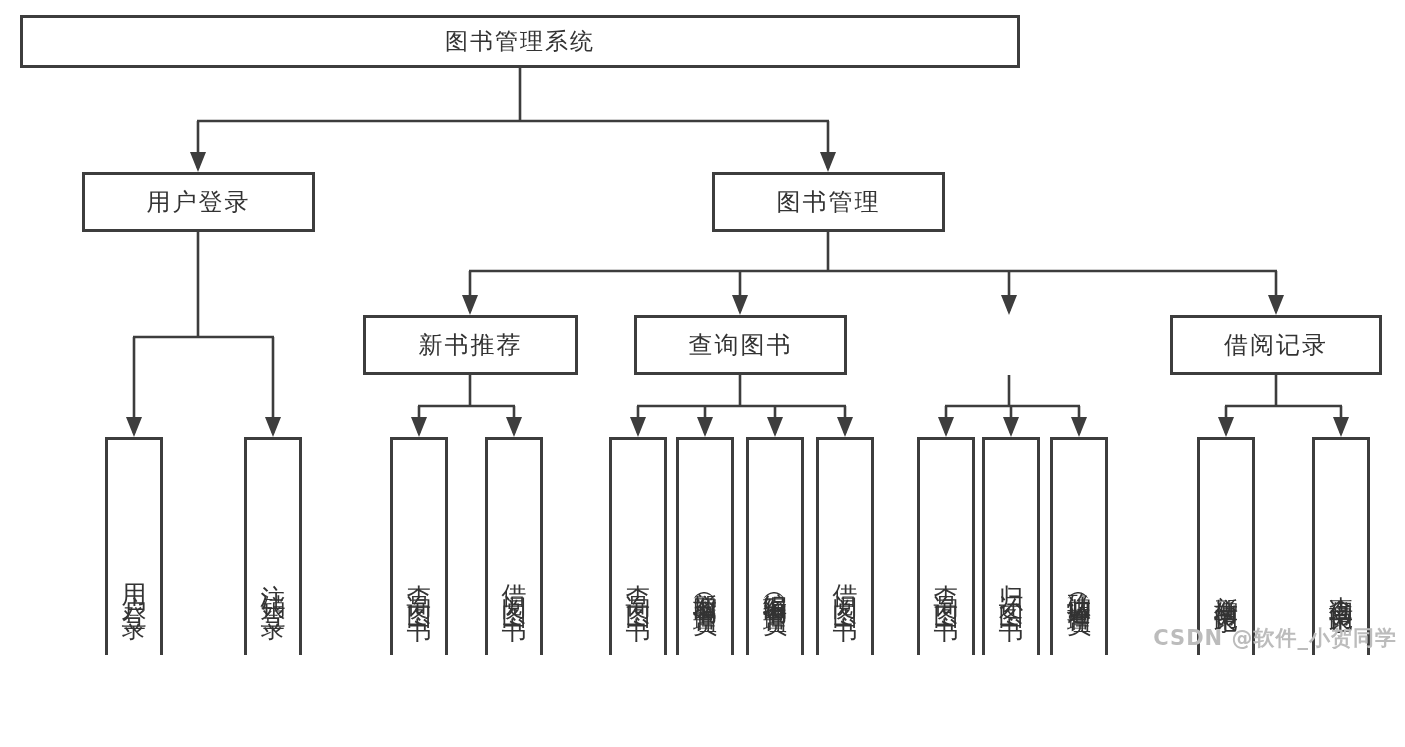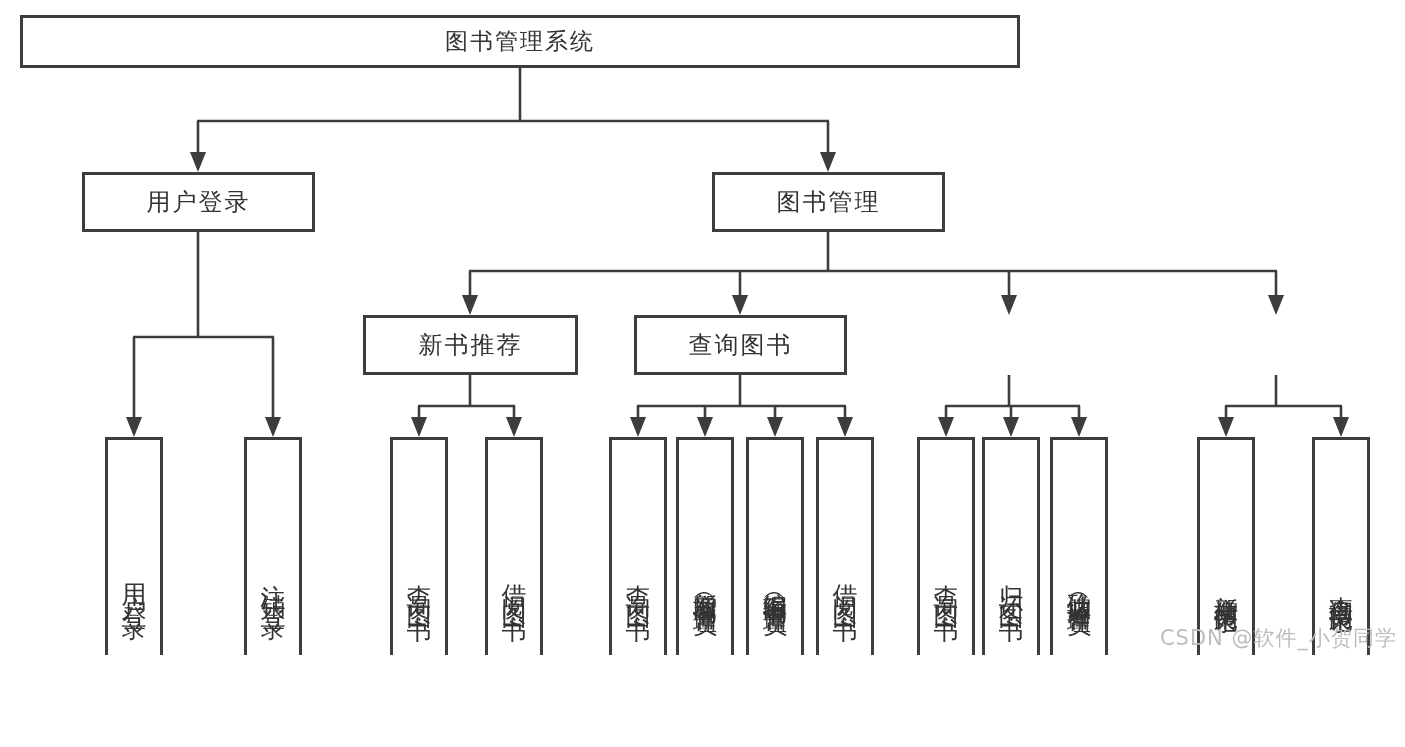--- a/index.html
+++ b/index.html
@@ -12,21 +12,21 @@
   svg.connectors polygon { fill:var(--line); }
   .box { position:absolute; background:#ffffff; border:3px solid var(--line);
          display:flex; align-items:center; justify-content:center; color:var(--text); }
   .hbox .lbl { font-size:24px; letter-spacing:2px; white-space:nowrap; }
   .root-box .lbl { font-size:23px; }
   .vbox { width:58px; height:298px; }
   .vbox .lbl { writing-mode:vertical-rl; text-orientation:mixed; line-height:1;
                font-size:25px; letter-spacing:11px; }
   .vbox.tight .lbl { font-size:24px; letter-spacing:3px; }
   .watermark { position:absolute; right:8px; bottom:3px; color:var(--wm);
-               font-size:21px; letter-spacing:1px; white-space:nowrap; }
+               font-size:21px; letter-spacing:1px; white-space:nowrap;font-weight:bold; }
 </style>
 </head>
 <body>
 
 <div class="stage">
 
   <svg class="connectors" viewBox="0 0 1405 747">
 
     <g>
       <line x1="520" y1="68" x2="520" y2="121"></line>
@@ -112,20 +112,23 @@
   <div class="box hbox" style="left:363px;top:315px;width:215px;height:60px">
     <span class="lbl">新书推荐</span>
   </div>
 
   <div class="box hbox" style="left:712px;top:172px;width:233px;height:60px">
     <span class="lbl">图书管理</span>
   </div>
   <div class="box hbox" style="left:634px;top:315px;width:213px;height:60px">
     <span class="lbl">查询图书</span>
   </div>
+  <div class="box hbox" style="left:1170px;top:315px;width:212px;height:60px">
+    <span class="lbl">借阅记录</span>
+  </div>
 
   <div class="box vbox" style="left:105px;top:437px">
     <span class="lbl">用户登录</span>
   </div>
   <div class="box vbox" style="left:244px;top:437px">
     <span class="lbl">注销登录</span>
   </div>
 
   <div class="box vbox" style="left:390px;top:437px">
     <span class="lbl">查询图书</span>

